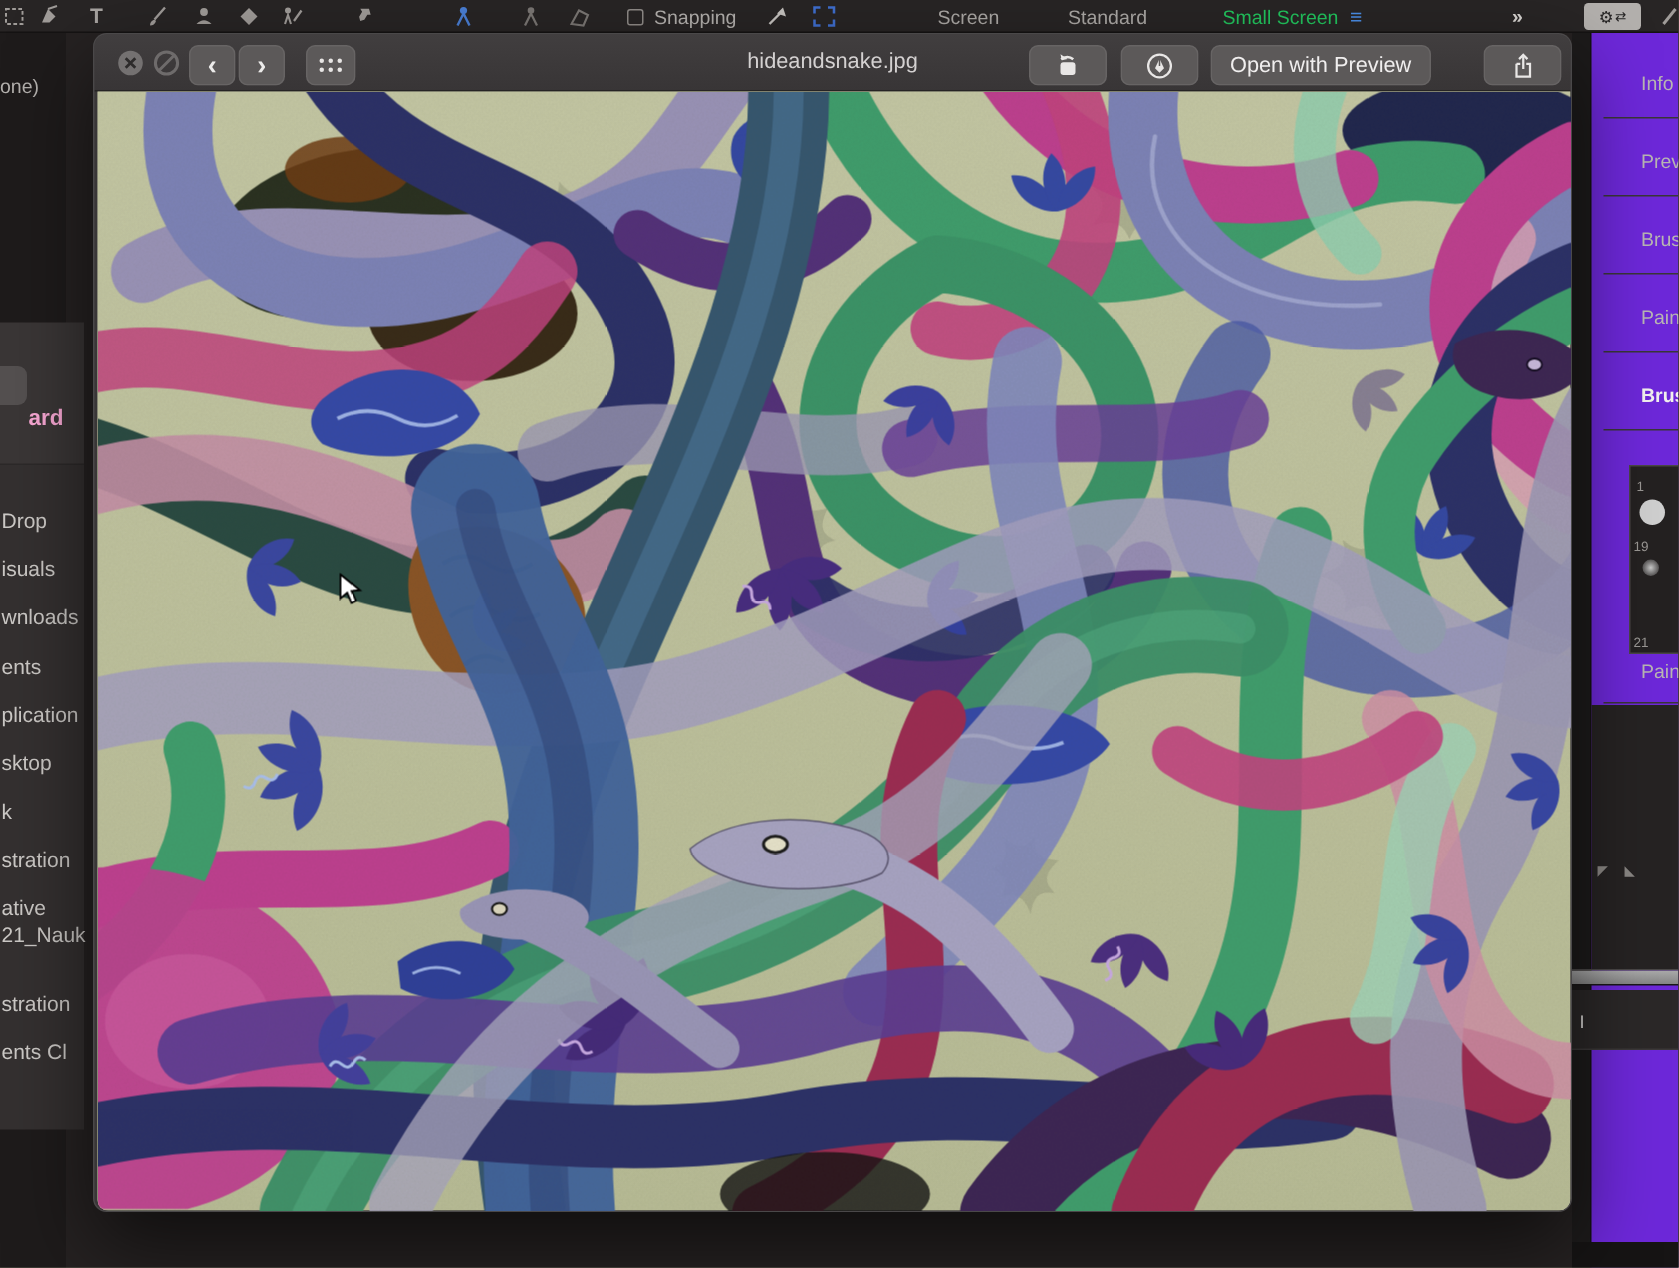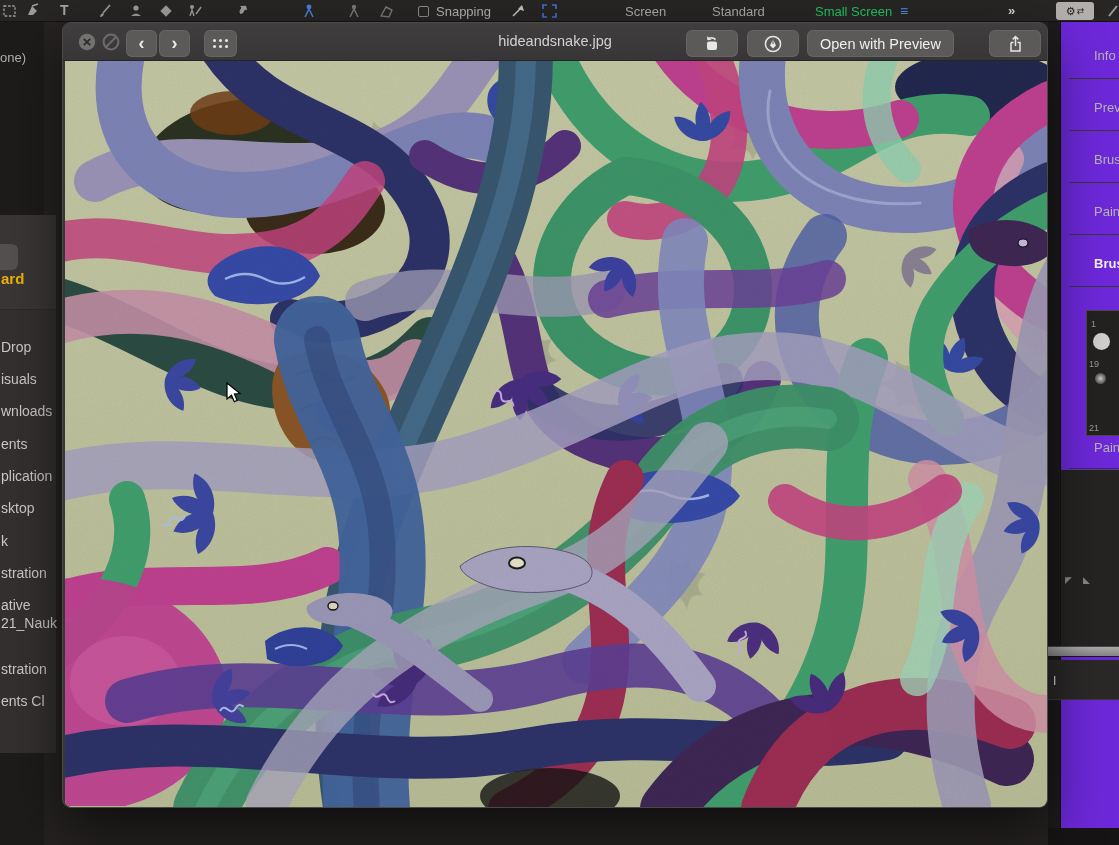--- a/index.html
+++ b/index.html
@@ -17,21 +17,21 @@
   .preset.active { color:#22c55e; }
   .hamburger { color:#4a8fe8; font-size:14px; top:3px; font-weight:bold; }
   .overflow { color:#d8d5d2; font-size:13px; font-weight:bold; top:3px; letter-spacing:-2px; }
   .gear-btn { position:absolute; left:1056px; top:2px; width:38px; height:18px; background:#b3b0ad; border-radius:3px; display:flex; align-items:center; justify-content:center; gap:1px; color:#262424; font-size:11px; }
 
   
   .left-strip { position:absolute; left:0; top:22px; width:44px; height:823px; background:#1e1b1b; z-index:1; }
   .ls-frag { position:absolute; color:#b3b0ad; font-size:13px; }
   .finder-top { position:absolute; left:0; top:193px; width:56px; height:95px; background:#3a3636; border-bottom:1px solid #2c2929; }
   .finder-btn { position:absolute; left:0; top:29px; width:18px; height:26px; background:#545050; border-radius:0 6px 6px 0; }
-  .finder-title { position:absolute; left:1px; top:55px; color:#eab308; font-size:15px; font-weight:600; }
+  .finder-title { position:absolute; left:19px; top:55px; color:#f9a8d4; font-size:15px; font-weight:600; }
   .finder-side { position:absolute; left:0; top:288px; width:56px; height:443px; background:#343030; }
   .finder-item { position:absolute; left:1px; color:#cbc8c5; font-size:14px; white-space:nowrap; }
 
   
   .right-panel { position:absolute; left:1048px; top:0; width:71px; height:845px; background:#1d1b1b; z-index:1; }
   .rp-inner { position:absolute; left:12px; top:22px; width:59px; height:823px; background:#6d28d9; border-left:1px solid #141212; }
   .rp-tab { position:absolute; left:33px; color:#b9b6b3; font-size:13px; }
   .rp-tab.active { color:#f2f0ee; font-weight:600; }
   .rp-div { position:absolute; left:8px; right:0; height:1px; background:#3a3737; }
   .brush-box { position:absolute; left:25px; top:288px; width:40px; height:126px; background:#242121; border:1px solid #4a4746; }

